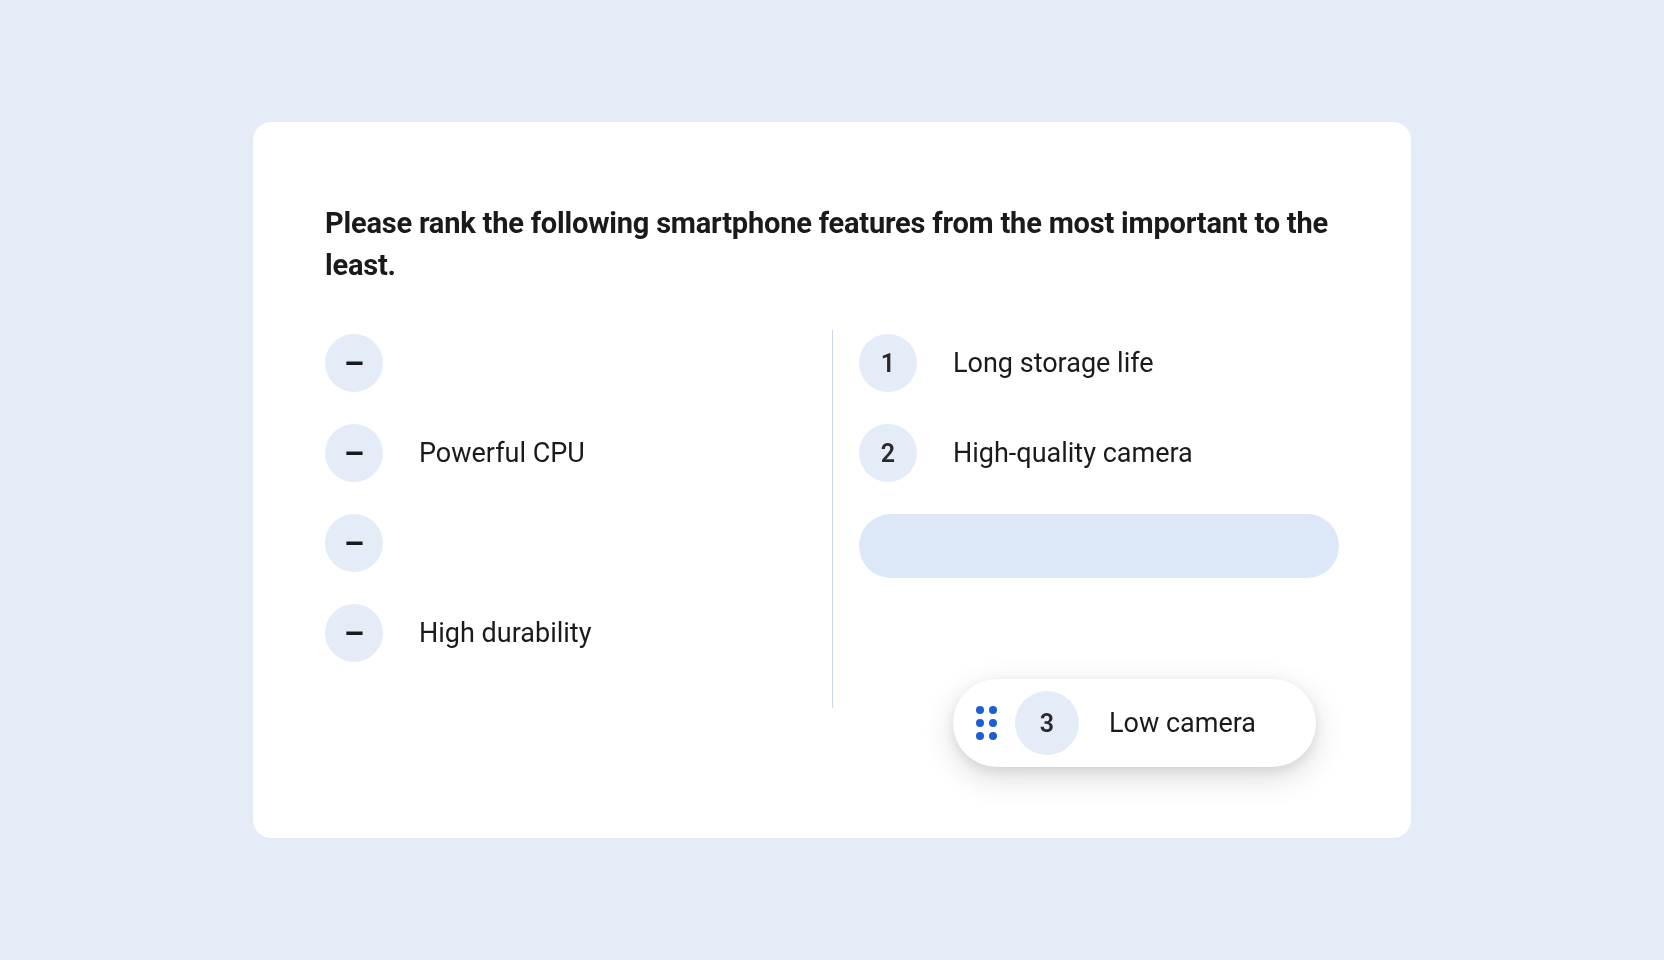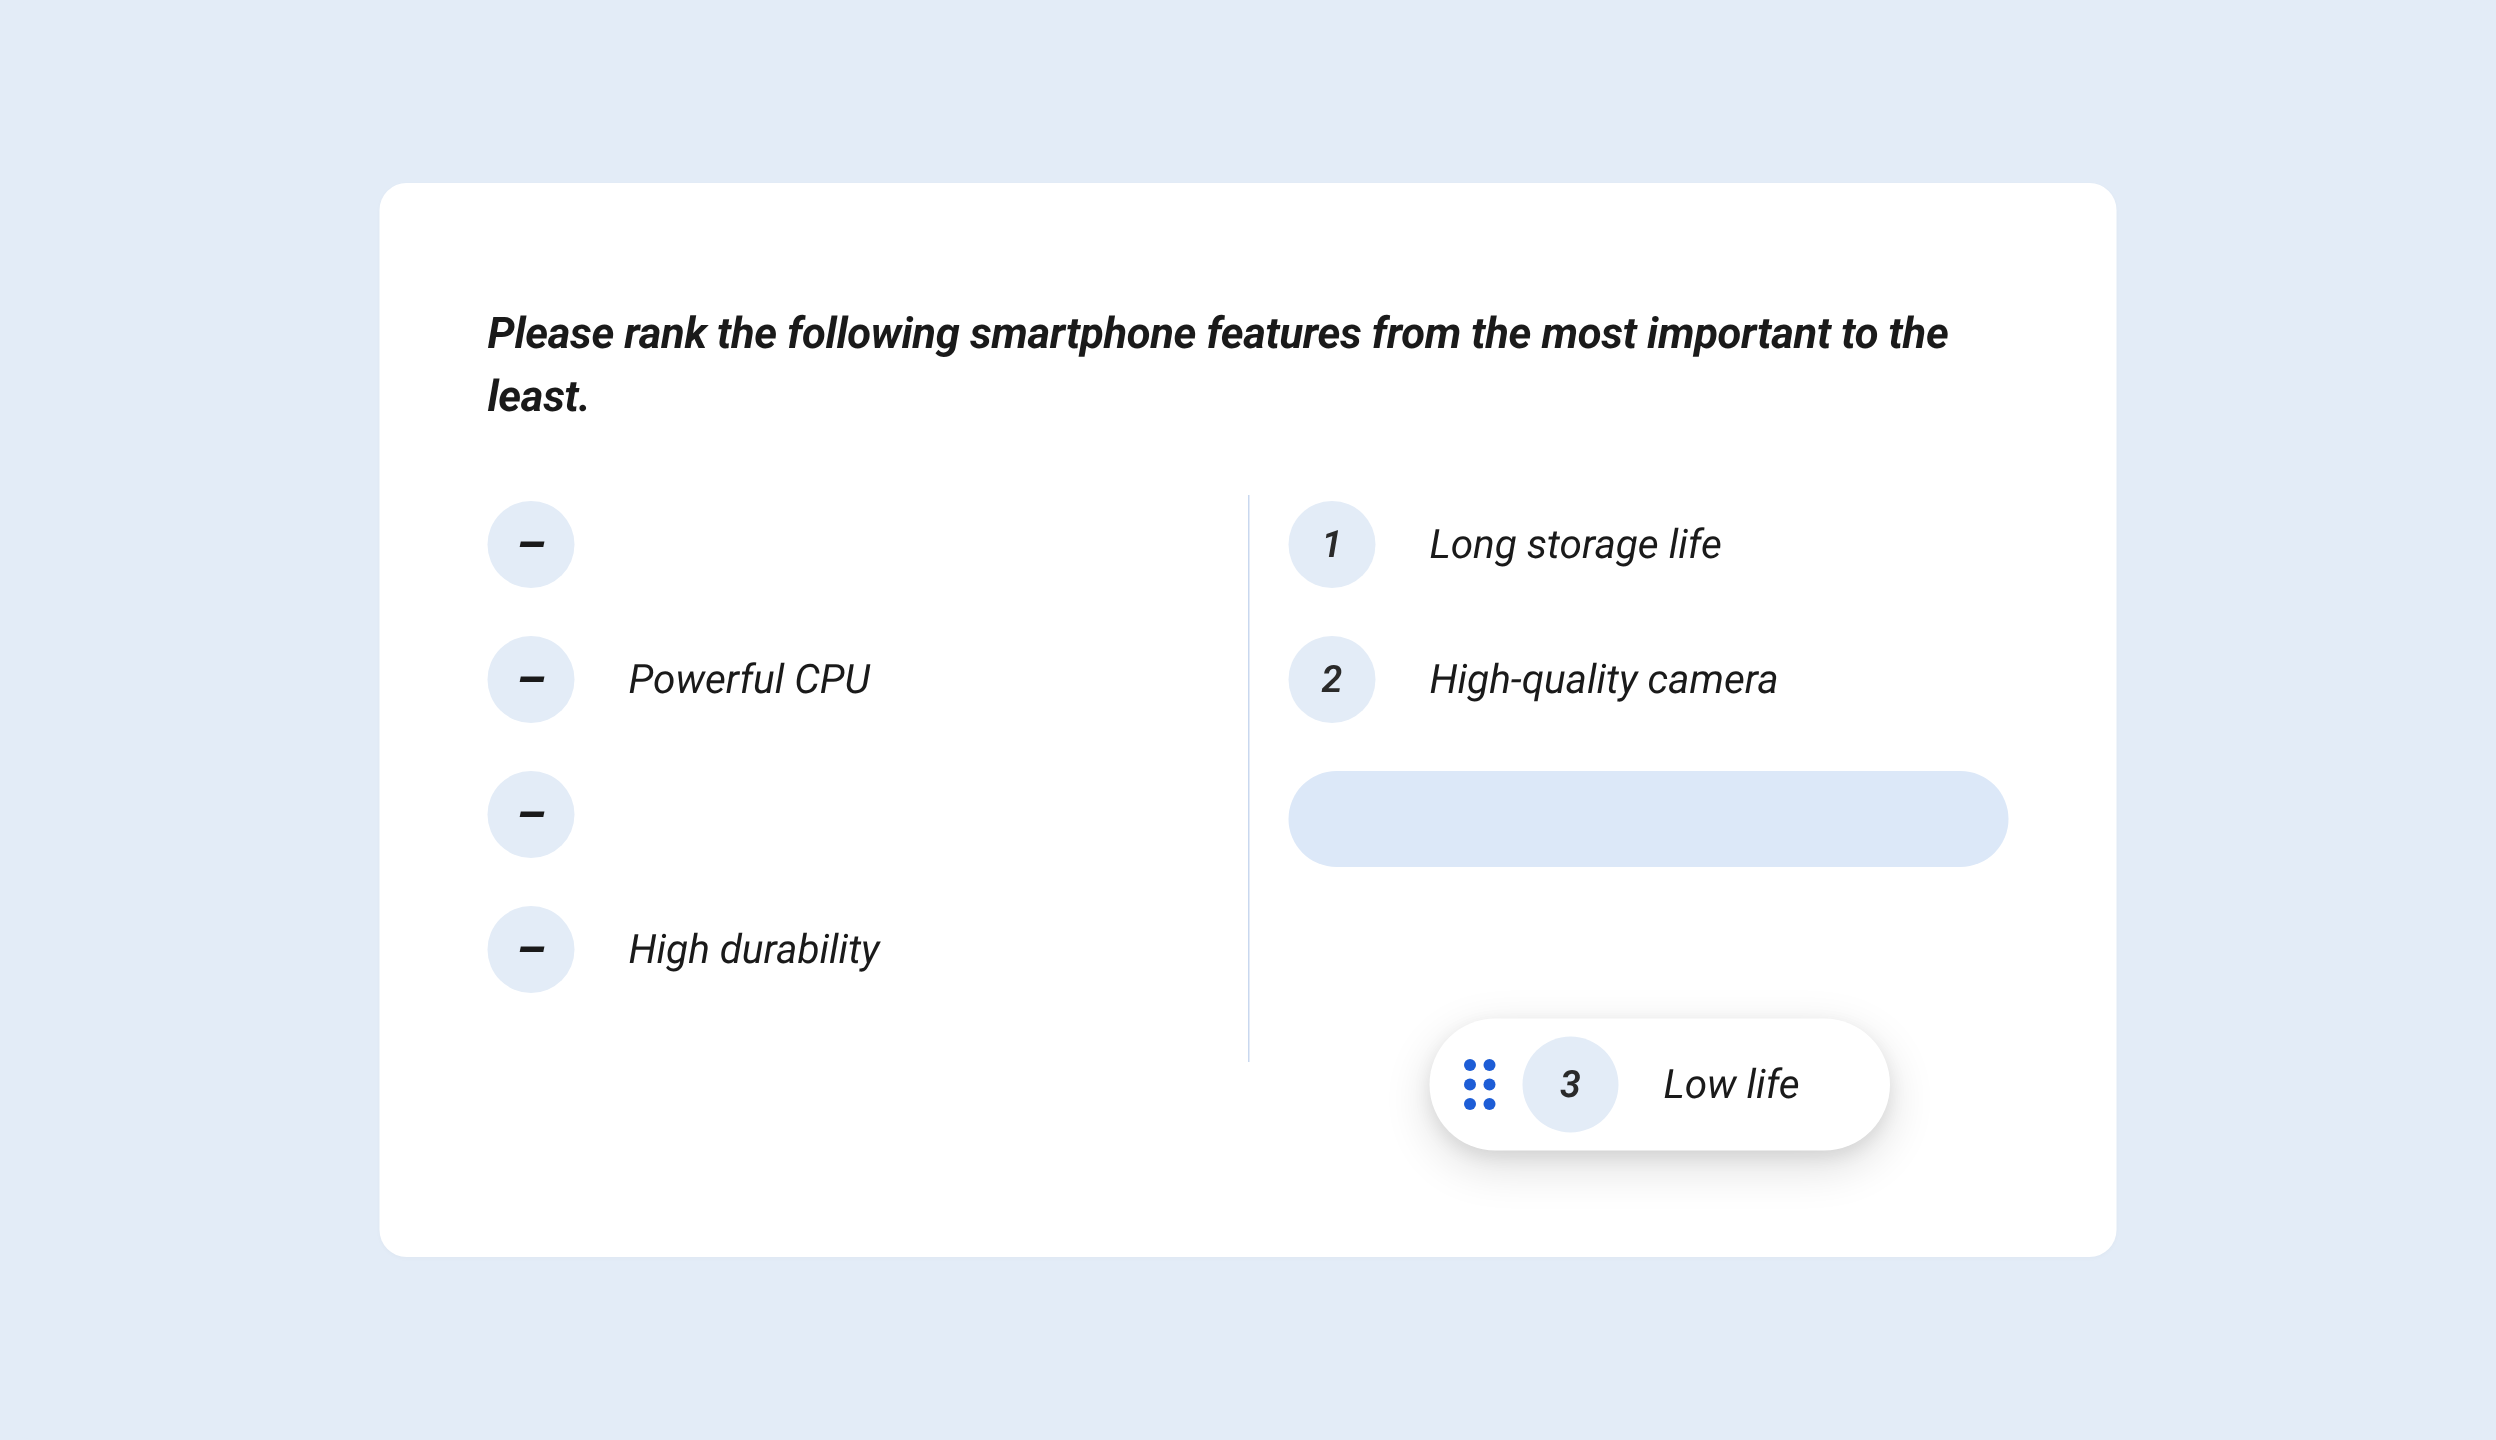--- a/index.html
+++ b/index.html
@@ -19,21 +19,20 @@
       overflow: hidden;
     }
     .outer-frame {
       width: 1664px;
       height: 960px;
       background: #e3ecf7;
       display: flex;
       align-items: center;
       justify-content: center;
       border-radius: 24px;
-      font-style: italic;
     }
     .card {
       background: #ffffff;
       width: 1158px;
       height: 716px;
       border-radius: 18px;
       padding: 80px 72px;
       position: relative;
       box-shadow: 0 1px 3px rgba(0,0,0,0.02);
     }
@@ -202,16 +201,16 @@
         <div class="drag-dots">
           <span></span>
             <span></span>
           <span></span>
             <span></span>
           <span></span>
             <span></span>
         </div>
       </div>
       <div class="dragging-badge">3</div>
-      <div class="dragging-label">Low life</div>
+      <div class="dragging-label">Low camera</div>
     </div>
   </div>
 </div>
 
 </body></html>

